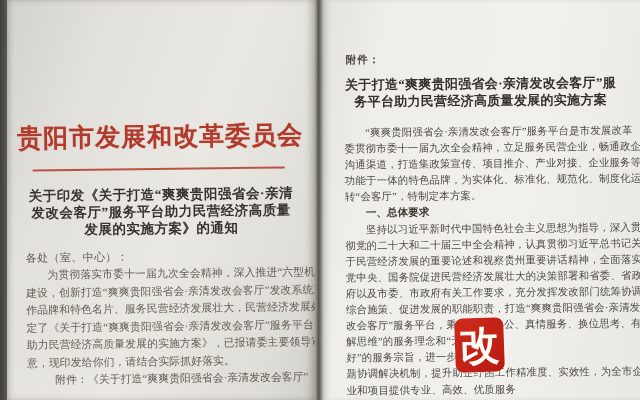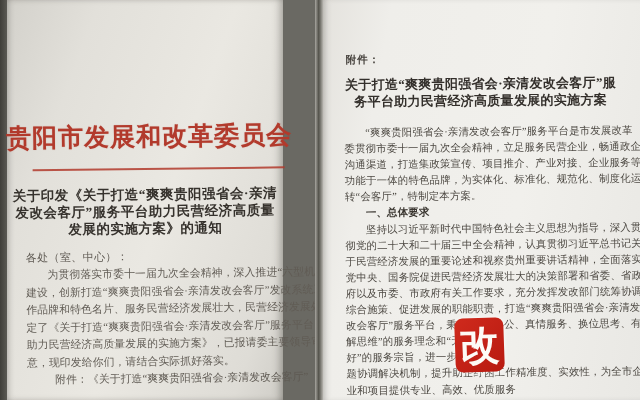--- a/index.html
+++ b/index.html
@@ -9,21 +9,21 @@
     font-family:"Liberation Serif","DejaVu Serif",serif;
     background:#6a6963;
   }
   
   .edge-left {
     position:absolute; left:0; top:0; width:7px; height:400px;
     background:linear-gradient(to right,#3f3e39,#5a5953);
   }
   
   .page-left {
-    position:absolute; left:7px; top:0; width:276px; height:400px;
+    position:absolute; left:7px; top:0; width:308px; height:400px;
     background:linear-gradient(110deg,#d3d1cb 0%,#e2e0da 22%,#eae8e2 55%,#dedcd6 88%,#cfcdc7 100%);
     box-shadow:inset -6px 0 8px -4px rgba(60,58,52,.45), inset 4px 0 6px -3px rgba(60,58,52,.35);
   }
   .page-left-inner { position:absolute; inset:0; transform:rotate(-0.7deg); }
   
   .gutter {
     position:absolute; left:315px; top:0; width:8px; height:400px;
     background:linear-gradient(to right,#a8a6a0,#55544d 45%,#7b7a73 70%,#b5b3ad);
   }
   

